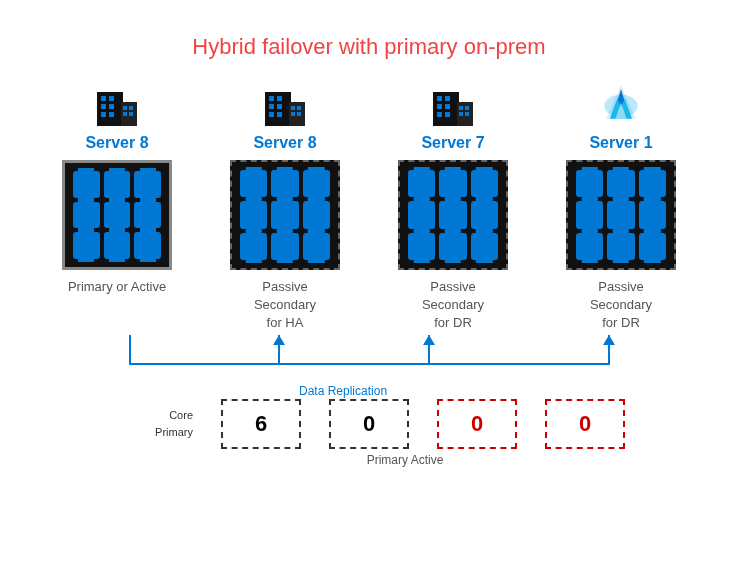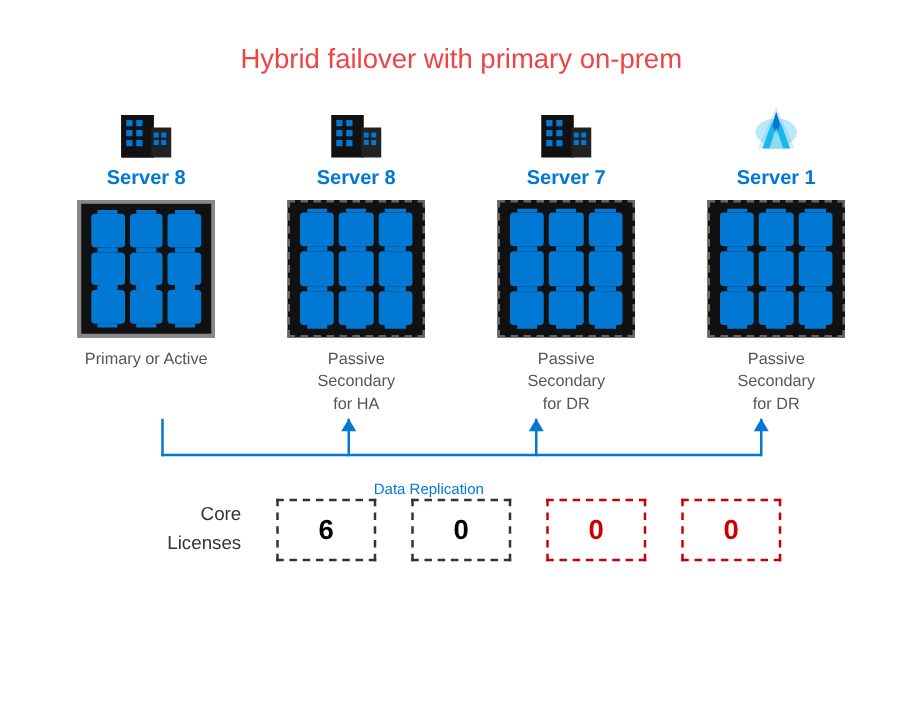--- a/index.html
+++ b/index.html
@@ -119,21 +119,21 @@
       align-items: center;
       justify-content: center;
       margin-top: 14px;
       gap: 28px;
     }
 
     .license-label-col {
       display: flex;
       flex-direction: column;
       align-items: flex-end;
-      font-size: 15px;
+      font-size: 11px;
       color: #333;
       line-height: 1.5;
       width: 80px;
       text-align: right;
     }
 
     .license-box {
       width: 80px;
       height: 50px;
       display: flex;
@@ -300,31 +300,34 @@
 
     <div style="position:absolute; left:549px; top:0; width:2px; height:30px; background:#0078d4;"></div>
     <div style="position:absolute; left:544px; top:0; border-left:6px solid transparent; border-right:6px solid transparent; border-bottom:10px solid #0078d4;"></div>
 
     <div style="position:absolute; left:240px; top:49px; font-size:12px; color:#0078d4; white-space:nowrap;">Data Replication</div>
   </div>
 
   <div class="license-row">
     <div class="license-label-col">
       <span>Core</span>
-      <span>Licenses</span>
+      <span>Primary</span>
     </div>
 
     <div class="license-box black-dashed">
       <span>6</span>
     </div>
     <div class="license-box black-dashed">
       <span>0</span>
     </div>
     <div class="license-box red-dashed">
       <span>0</span>
     </div>
     <div class="license-box red-dashed">
       <span>0</span>
     </div>
   </div>
 
+  <div style="display:flex; flex-direction:row; justify-content:center; width:100%; margin-top:4px; padding-left:100px;">
+    <div style="width:80px; text-align:center; font-size:12px; color:#555; margin-right:28px;">Primary Active</div>
+  </div>
 
 </div>
 
 </body></html>

